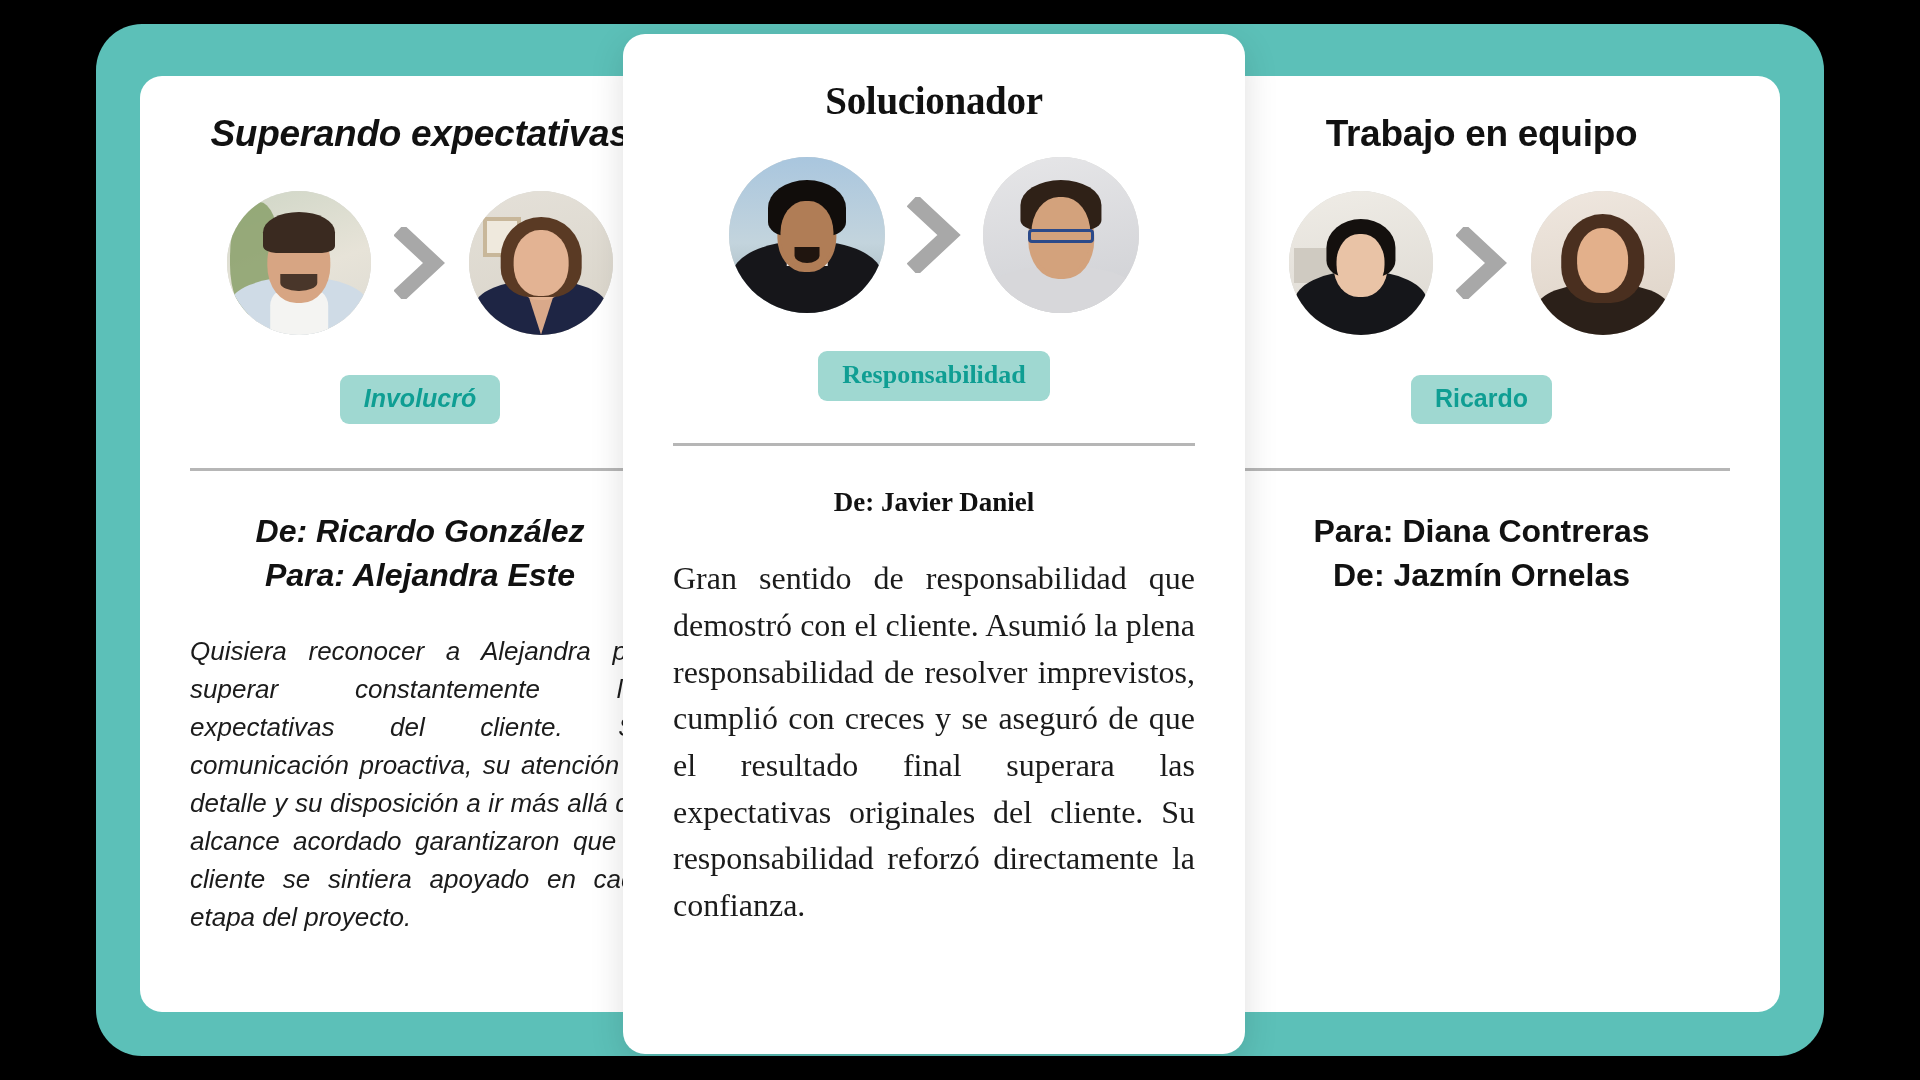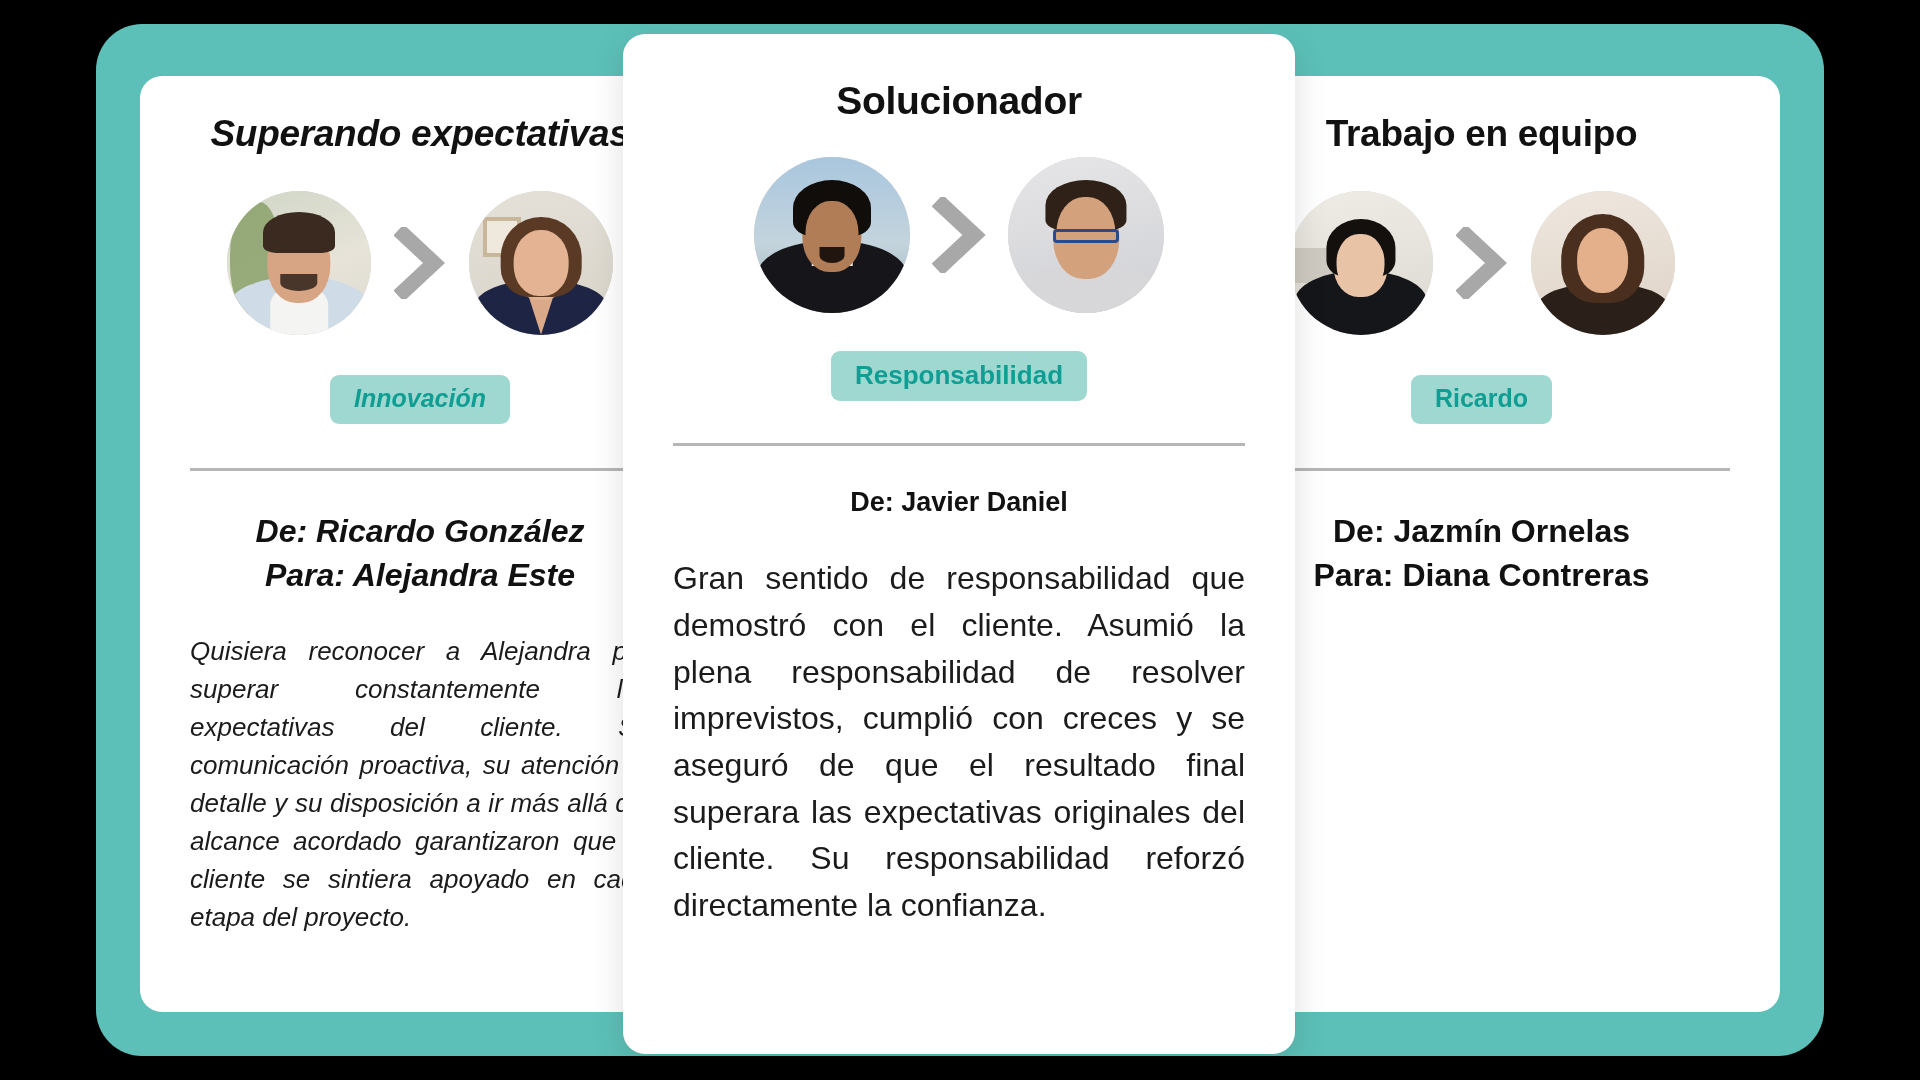--- a/index.html
+++ b/index.html
@@ -56,25 +56,26 @@
     z-index: 1;
   }
 
   .card.left  { left: 0; font-style: italic; }
   .card.right { left: 1080px; padding-left: 13px; }
 
   
   .card.center {
     left: 483px;
     top: -42px;
-    width: 672px;
+    width: 622px;
     height: 1020px;
     z-index: 5;
     box-shadow: 0 10px 34px rgba(0,0,0,0.13);
     padding-top: 46px;
+    font-family: Liberation Serif, serif;
   }
 
   .card-title {
     font-size: 37px;
     font-weight: bold;
     color: #111111;
     text-align: center;
     letter-spacing: -0.3px;
     white-space: nowrap;
     line-height: 1.1;
@@ -224,21 +225,21 @@
             <div style="position:absolute;left:10%;top:18%;width:26%;height:28%;background:#efe9dd;border:4px solid #c8b79a;"></div>
             <div class="body" style="bottom:0;width:92%;height:38%;background:#1e2544;"></div>
             <div style="position:absolute;left:50%;transform:translateX(-50%);bottom:0;width:18%;height:28%;background:#d9a98a;clip-path:polygon(50% 100%,0 0,100% 0);"></div>
             <div class="head" style="top:26%;width:40%;height:50%;background:#e3b393;"></div>
             <div class="hair" style="top:18%;width:56%;height:56%;background:#5a3a24;border-radius:50% 50% 36% 36%;"></div>
             <div style="position:absolute;left:50%;transform:translateX(-50%);top:27%;width:38%;height:46%;background:#e3b393;border-radius:48% 48% 46% 46%;"></div>
           </div>
         </div>
       </div>
 
-      <div class="badge">Innovación</div>
+      <div class="badge">Involucró</div>
 
       <div class="divider"></div>
 
       <div class="names">
         <div class="name-line">De: Ricardo González</div>
         <div class="name-line">Para: Alejandra Este</div>
       </div>
 
       <div class="body-text">Quisiera reconocer a Alejandra por superar constantemente las expectativas del cliente. Su comunicación proactiva, su atención al detalle y su disposición a ir más allá del alcance acordado garantizaron que el cliente se sintiera apoyado en cada etapa del proyecto.</div>
     </div>
@@ -273,22 +274,22 @@
             <div style="position:absolute;left:50%;transform:translateX(-50%);top:26%;width:36%;height:45%;background:#e3b08b;border-radius:48% 48% 46% 46%;"></div>
           </div>
         </div>
       </div>
 
       <div class="badge">Ricardo</div>
 
       <div class="divider"></div>
 
       <div class="names">
+        <div class="name-line">Para: Diana Contreras</div>
         <div class="name-line">De: Jazmín Ornelas</div>
-        <div class="name-line">Para: Diana Contreras</div>
       </div>
 
     </div>
 
     <div class="card center">
       <div class="card-title">Solucionador</div>
 
       <div class="avatar-row">
         <div class="avatar">
           <div class="ph">

